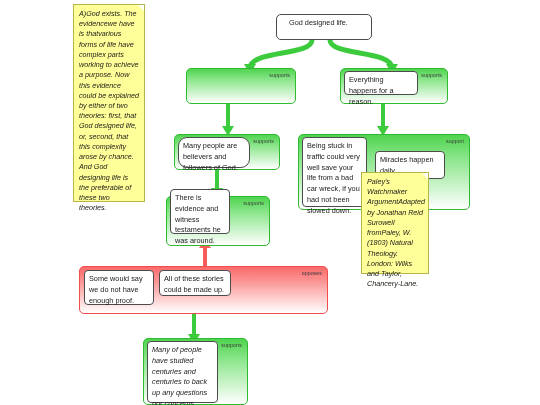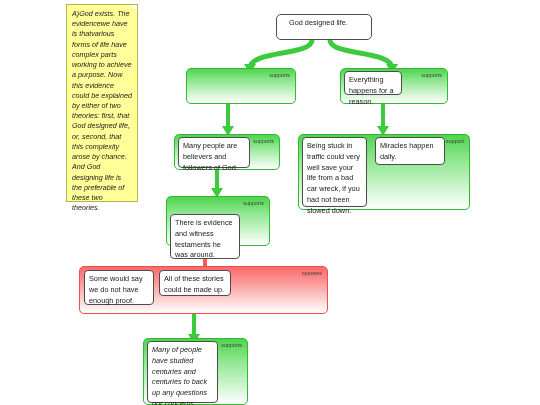--- a/index.html
+++ b/index.html
@@ -36,20 +36,21 @@
     background: #ffff99;
     border: 1px solid #b5b54a;
     font-style: italic;
     font-size: 7.2px;
     line-height: 1.42;
     color: #23201a;
     padding: 4px 5px 4px 5px;
     box-sizing: border-box;
     box-shadow: 0 0 0 0 rgba(0,0,0,0);
     z-index: 40;
+    margin-left: 7px;
   }
   .note .dogear {
     position: absolute;
     right: 0; top: 0;
     width: 0; height: 0;
     border-left: 6px solid transparent;
     border-top: 6px solid #ffffff;
   }
   #note-main { left: 66px; top: 4px; width: 72px; height: 198px; }
   #note-cite { left: 354px; top: 172px; width: 68px; height: 102px; }
@@ -132,45 +133,45 @@
     <span>God designed life.</span>
   </div>
 
   <div class="group support" style="left:186px; top:68px; width:110px; height:36px;">
     <span class="group-label">supports</span>
   </div>
 
   <div class="group support" style="left:340px; top:68px; width:108px; height:36px;">
     <span class="group-label">supports</span>
   </div>
-  <div class="claim" style="left:344px; top:71px; width:58px; height:24px;">
+  <div class="claim" style="left:344px; top:71px; width:74px; height:24px;">
     <span>Everything happens for a reason.</span>
   </div>
 
   <div class="group support" style="left:174px; top:134px; width:106px; height:36px;">
     <span class="group-label">supports</span>
   </div>
-  <div class="claim" style="left:178px; top:137px; width:72px; height:31px;">
+  <div class="claim" style="left:178px; top:137px; width:72px; height:31px;border-radius:9px;">
     <span>Many people are believers and followers of God.</span>
   </div>
 
   <div class="group support" style="left:298px; top:134px; width:172px; height:76px;">
     <span class="group-label">support</span>
   </div>
   <div class="claim" style="left:302px; top:137px; width:65px; height:70px;">
     <span>Being stuck in traffic could very well save your life from a bad car wreck, if you had not been slowed down.</span>
   </div>
-  <div class="claim" style="left:375px; top:137px; width:70px; height:28px;">
+  <div class="claim" style="left:375px; top:151px; width:70px; height:28px;">
     <span>Miracles happen daily.</span>
   </div>
 
   <div class="group support" style="left:166px; top:196px; width:104px; height:50px;">
     <span class="group-label">supports</span>
   </div>
-  <div class="claim" style="left:170px; top:214px; width:70px; height:45px;">
+  <div class="claim" style="left:170px; top:189px; width:60px; height:45px;">
     <span>There is evidence and witness testaments he was around.</span>
   </div>
 
   <div class="group oppose" style="left:79px; top:266px; width:249px; height:48px;">
     <span class="group-label">opposes</span>
   </div>
   <div class="claim" style="left:159px; top:270px; width:72px; height:26px;">
     <span>All of these stories could be made up.</span>
   </div>
   <div class="claim" style="left:84px; top:270px; width:70px; height:35px;">
@@ -182,14 +183,18 @@
   </div>
   <div class="claim" style="left:147px; top:341px; width:71px; height:62px;font-style:italic;">
     <span>Many of people have studied centuries and centuries to back up any questions nor concerns.</span>
   </div>
 
   <div class="note" id="note-main">
     <span class="dogear"></span>
     <span>A)God exists. The evidencewe have is thatvarious forms of life have complex parts working to achieve a purpose. Now this evidence could be explained by either of two theories: first, that God designed life, or, second, that this complexity arose by chance. And God designing life is the preferable of these two theories.</span>
   </div>
 
+  <div class="note" id="note-cite">
+    <span class="dogear"></span>
+    <span>Paley's Watchmaker ArgumentAdapted by Jonathan Reid Surowell fromPaley, W. (1803) Natural Theology. London: Wilks and Taylor, Chancery-Lane.</span>
+  </div>
 
 </div>
 
 </body></html>

